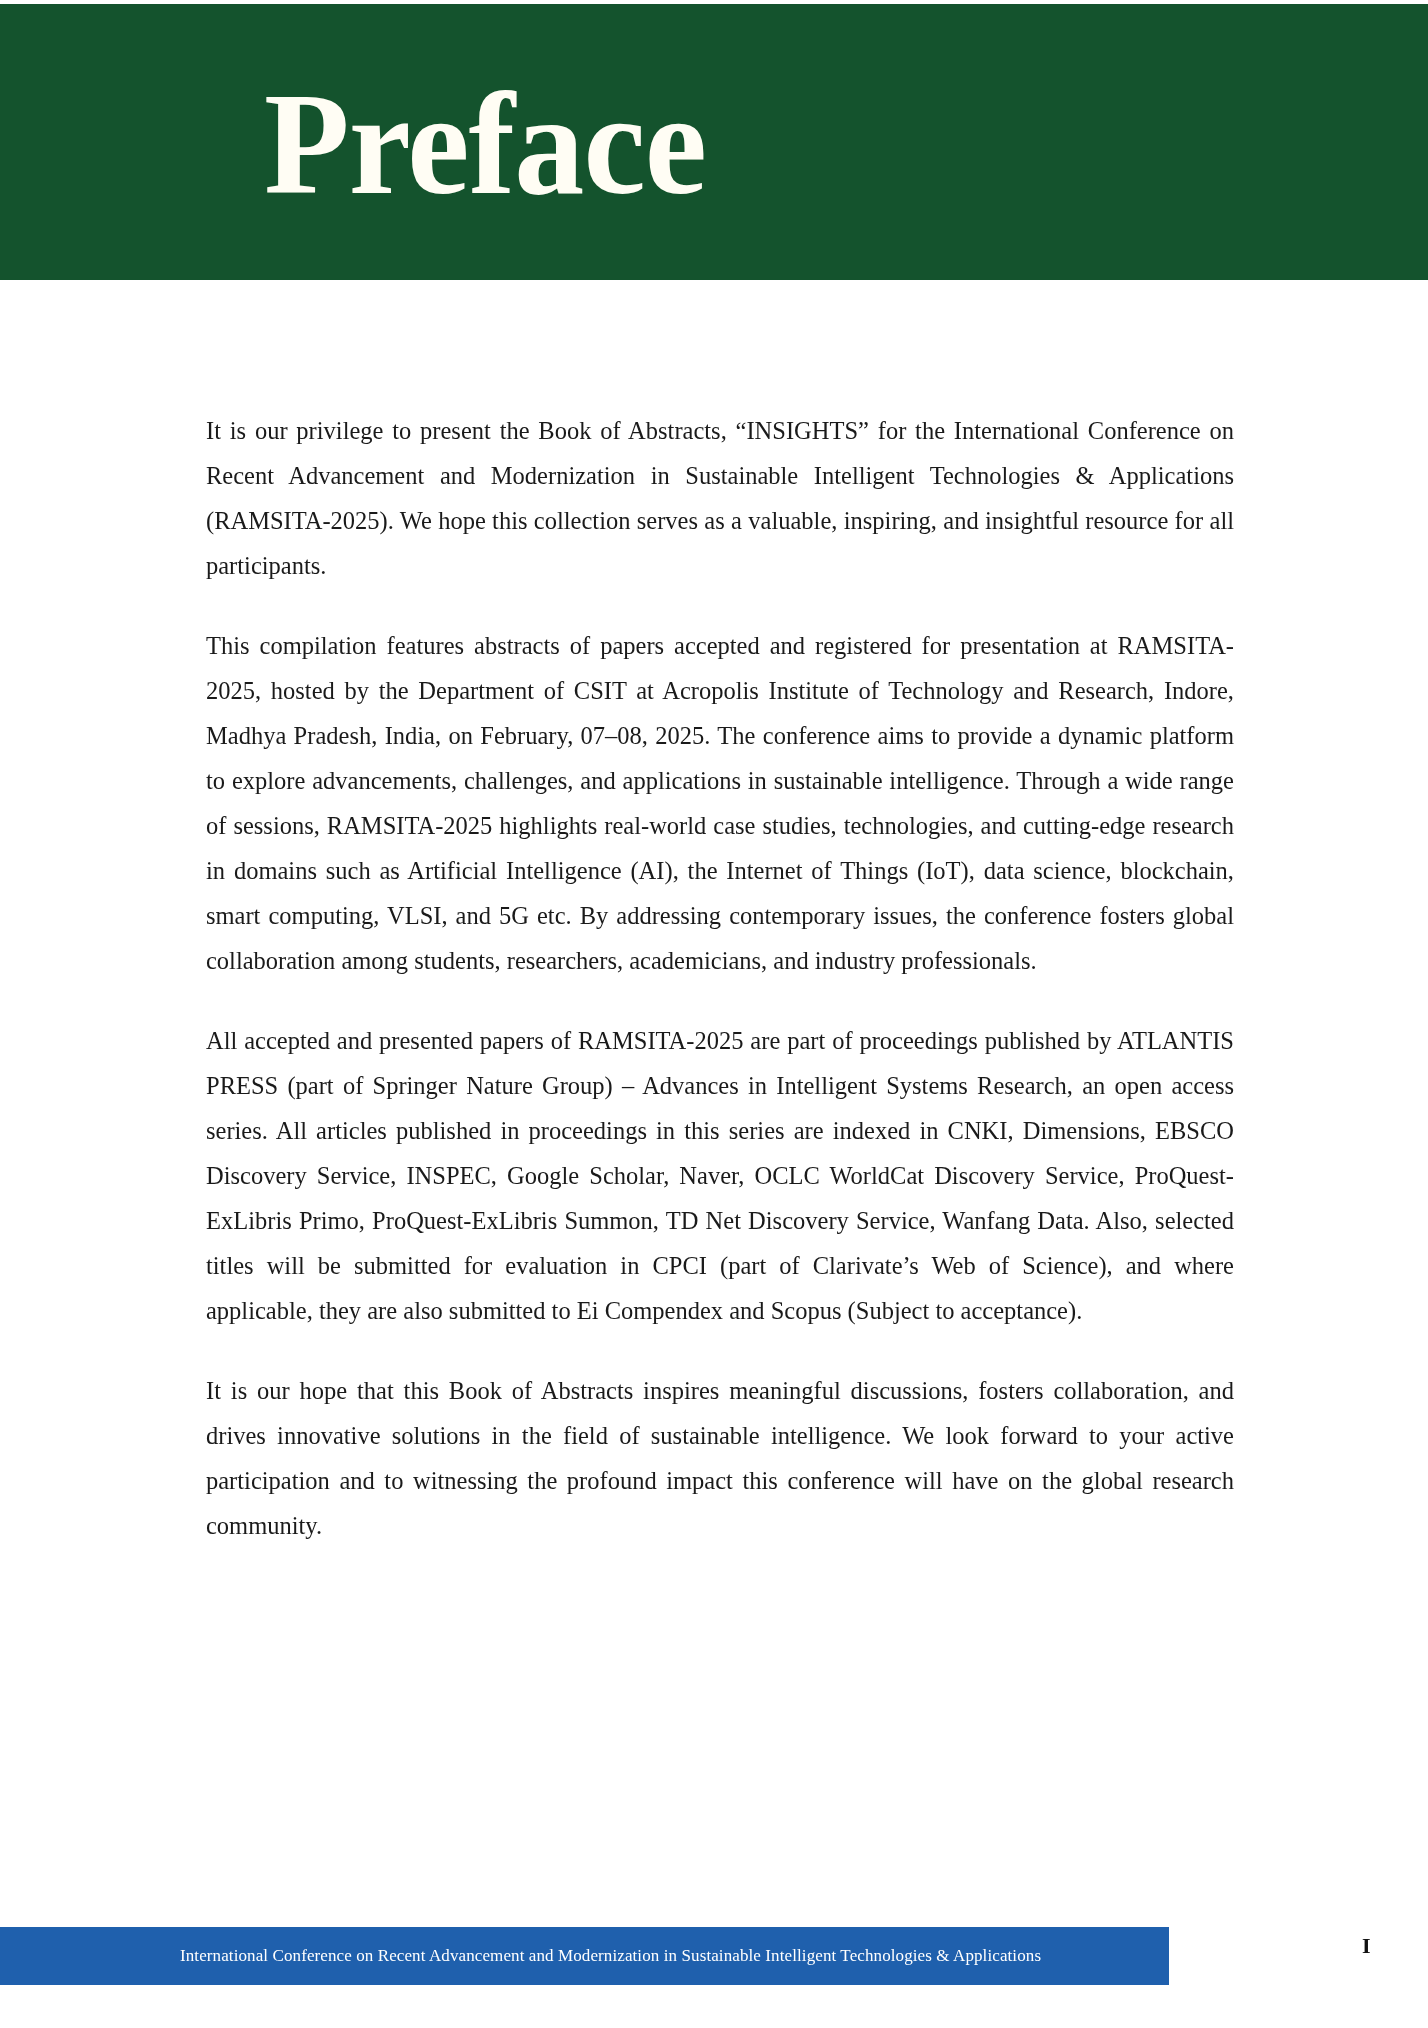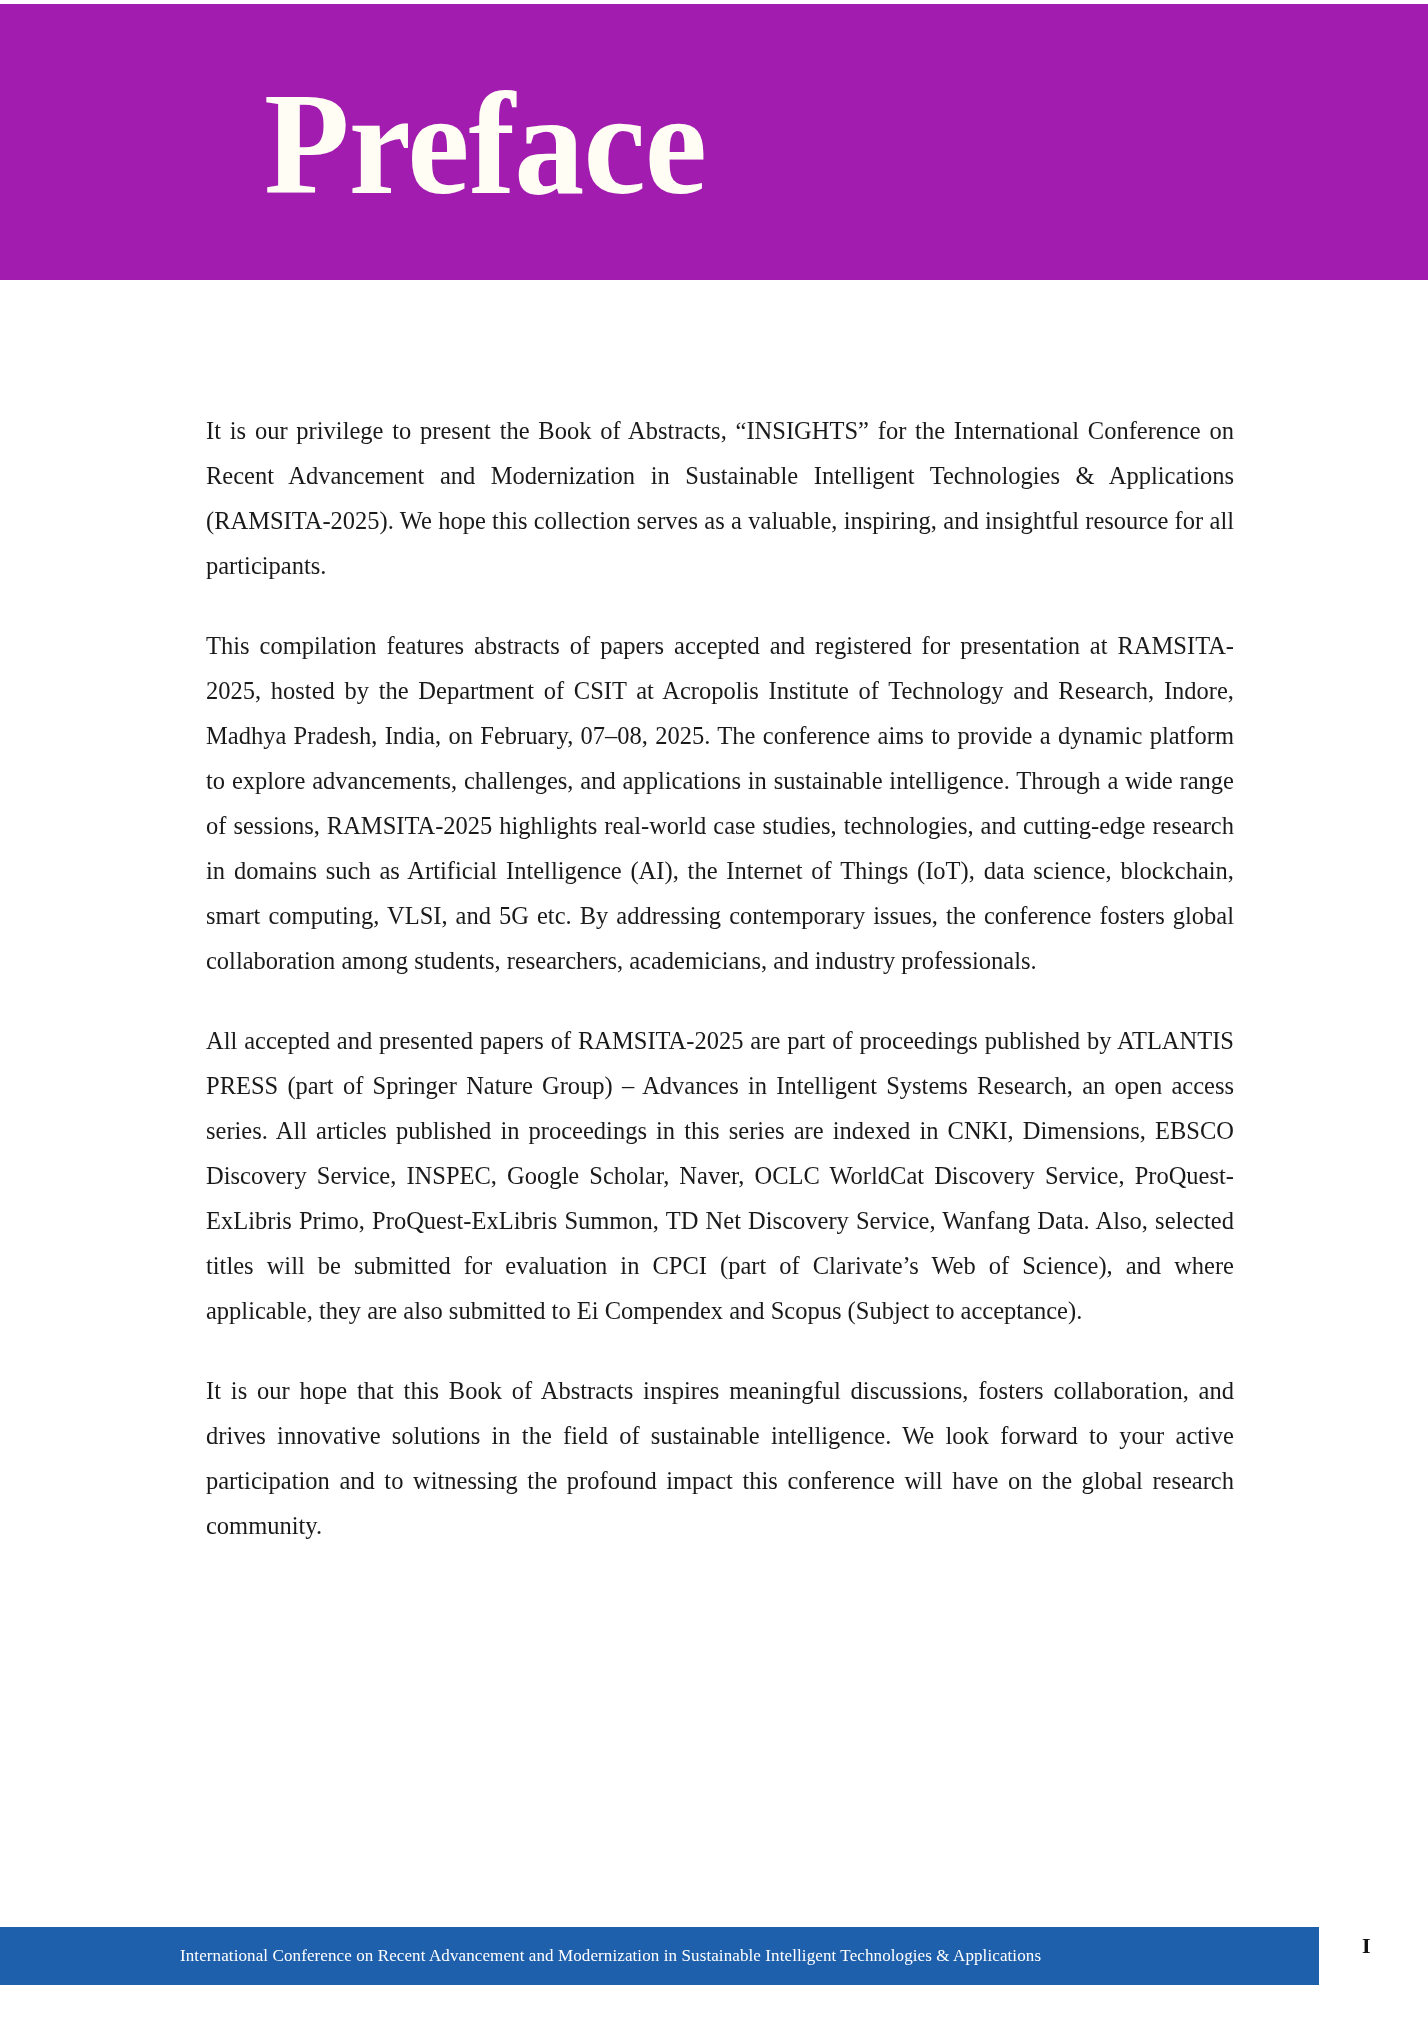--- a/index.html
+++ b/index.html
@@ -14,21 +14,21 @@
       overflow: hidden;
       font-family: "Liberation Serif", "DejaVu Serif", serif;
       color: #1a1a1a;
     }
     .banner {
       position: absolute;
       left: 0;
       top: 4px;
       width: 1428px;
       height: 276px;
-      background: #a21caf;
+      background: #14532d;
     }
     .banner-title {
       position: absolute;
       left: 264px;
       top: 60px;
       margin: 0;
       font-family: "Liberation Serif", "DejaVu Serif", serif;
       font-weight: bold;
       font-size: 146px;
       line-height: 160px;
@@ -48,21 +48,21 @@
       margin: 0 0 35.1px 0;
       font-size: 24.5px;
       line-height: 45px;
       text-align: justify;
       hyphens: none;
     }
     .footer-bar {
       position: absolute;
       left: 0;
       top: 1927px;
-      width: 1319px;
+      width: 1169px;
       height: 58px;
       background: #1f60ad;
     }
     .footer-text {
       position: absolute;
       left: 180px;
       top: 0;
       height: 58px;
       line-height: 58px;
       font-size: 17px;

